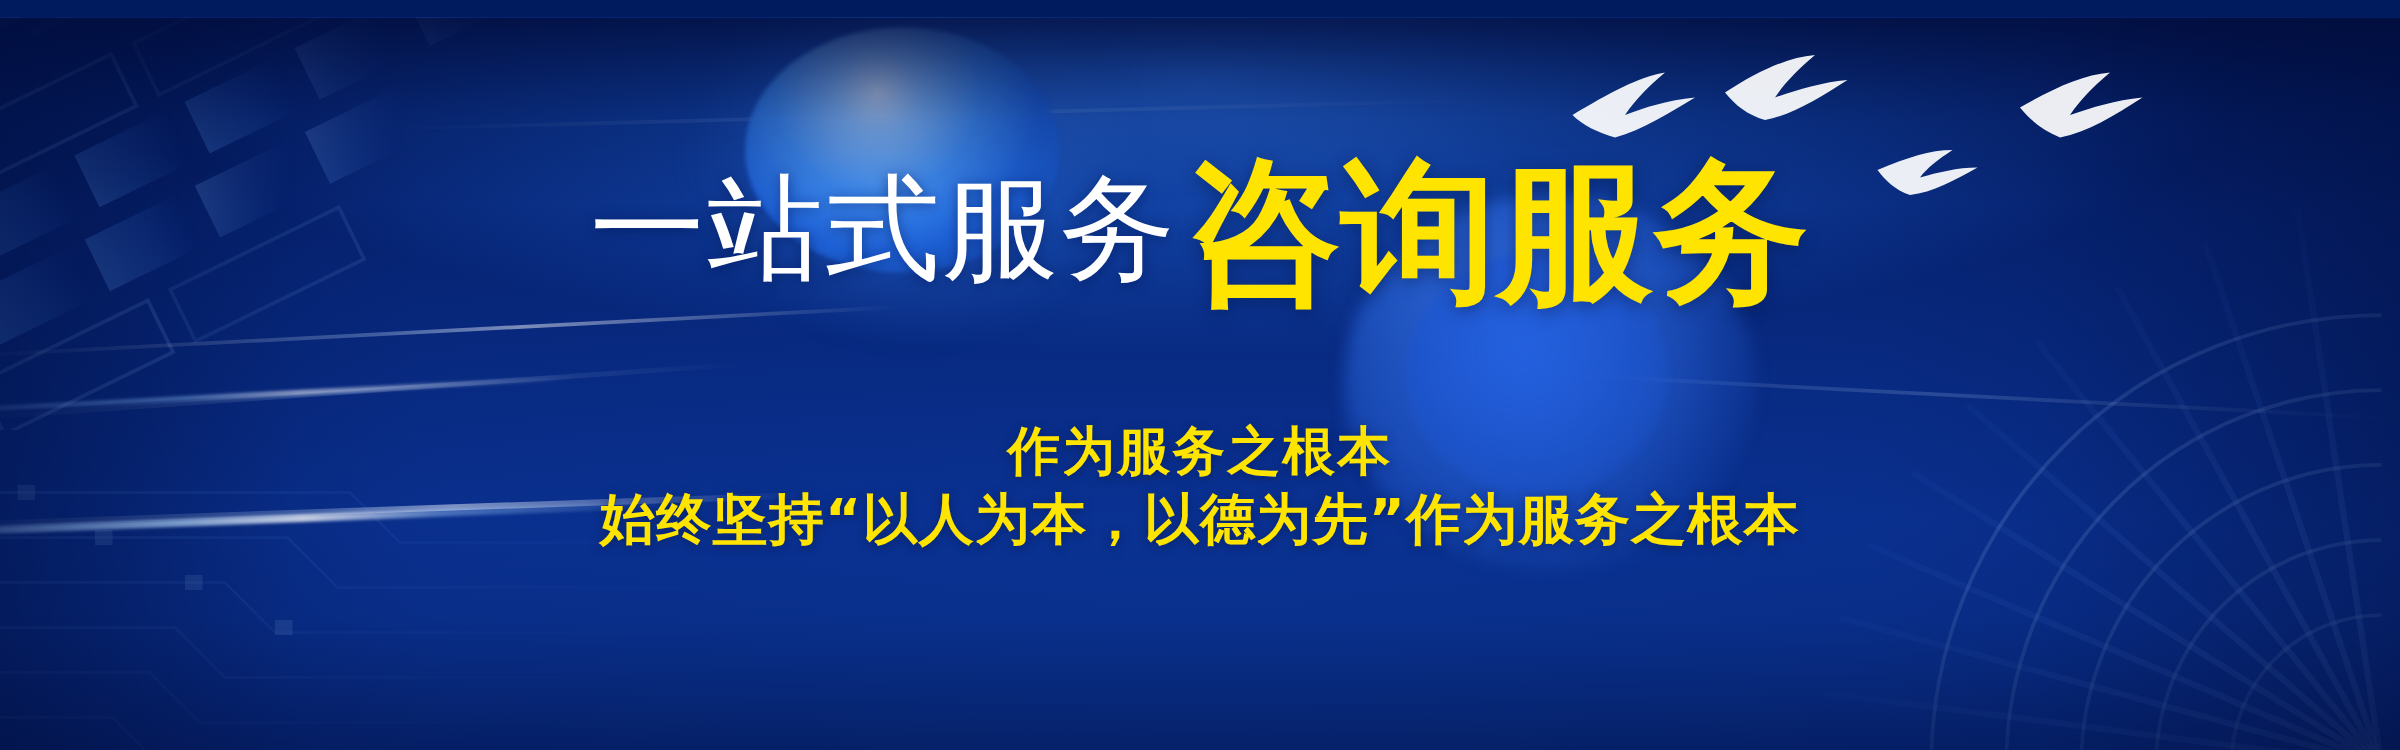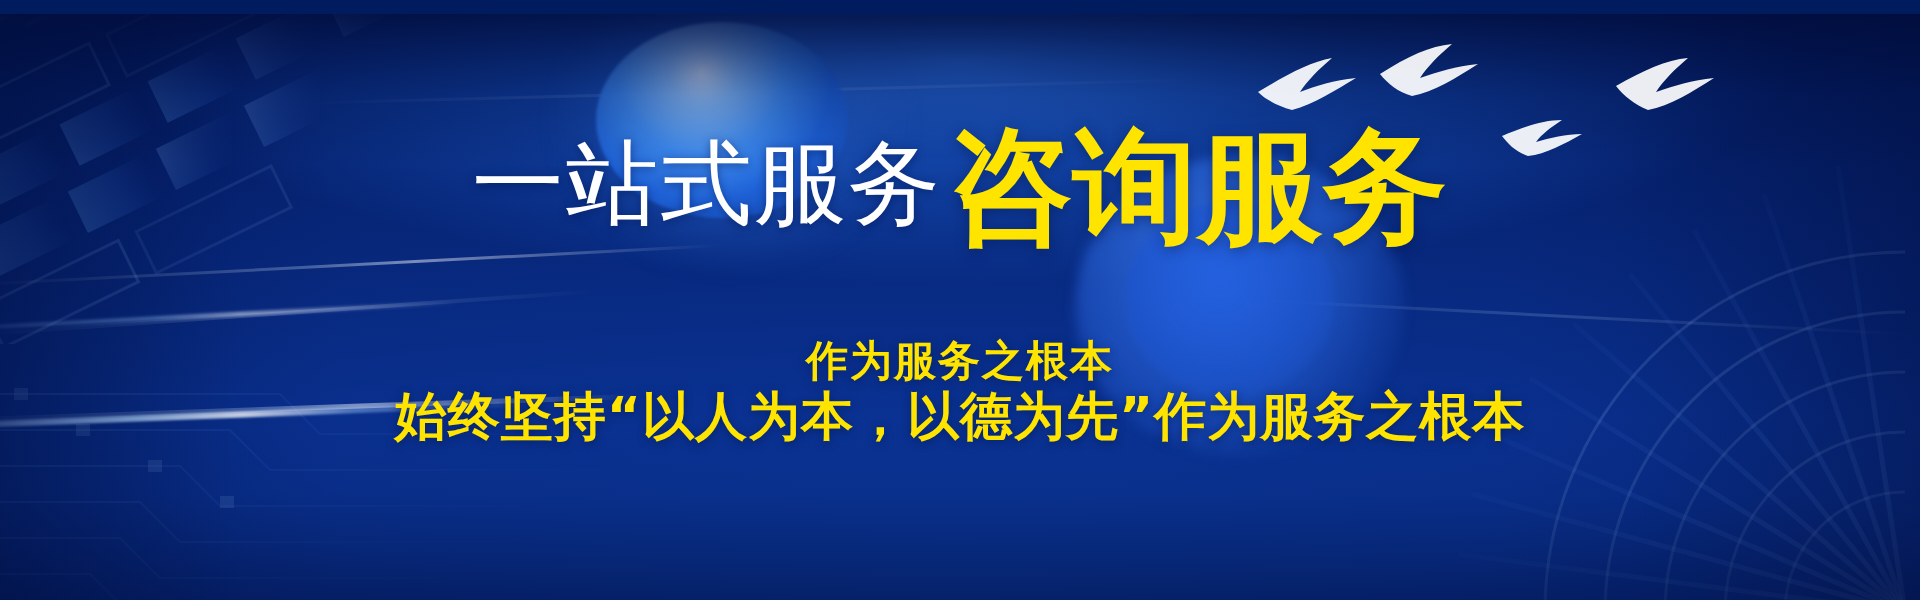--- a/index.html
+++ b/index.html
@@ -141,21 +141,21 @@
     text-align: center;
   }
   .sub-line {
     font-family: "DejaVu Sans", sans-serif;
     color: #ffe400;
     font-weight: 700;
     white-space: nowrap;
     text-shadow: 0 2px 8px rgba(0,18,70,0.5);
   }
   .sub-line-1 { font-size: 42px; line-height: 54px; letter-spacing: 2px; }
-  .sub-line-2 { font-size: 52px; line-height: 56px; letter-spacing: 1px; }
+  .sub-line-2 { font-size: 44px; line-height: 56px; letter-spacing: 1px; }
   .sub-line-3 { font-size: 44px; line-height: 56px; letter-spacing: 1px; }
 
   
   .streak-mid {
     position: absolute;
     left: -80px; top: 398px;
     width: 620px; height: 6px;
     background: linear-gradient(90deg, rgba(255,255,255,0) 0%, rgba(190,225,255,0.75) 35%, rgba(255,255,255,0.95) 52%, rgba(170,210,255,0.5) 70%, rgba(255,255,255,0) 100%);
     filter: blur(1.2px);
     transform: rotate(-2.2deg);

